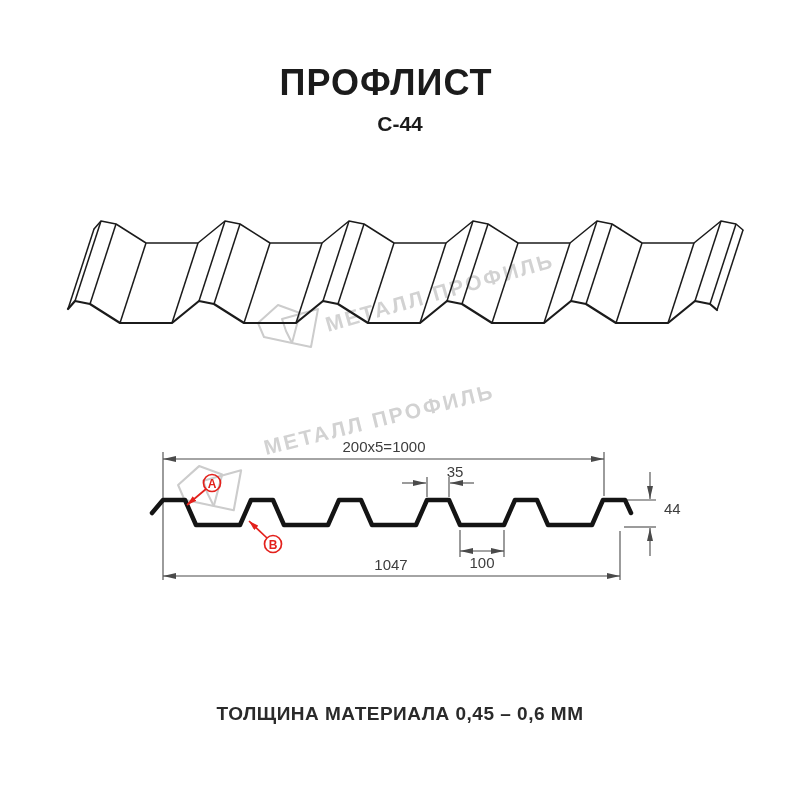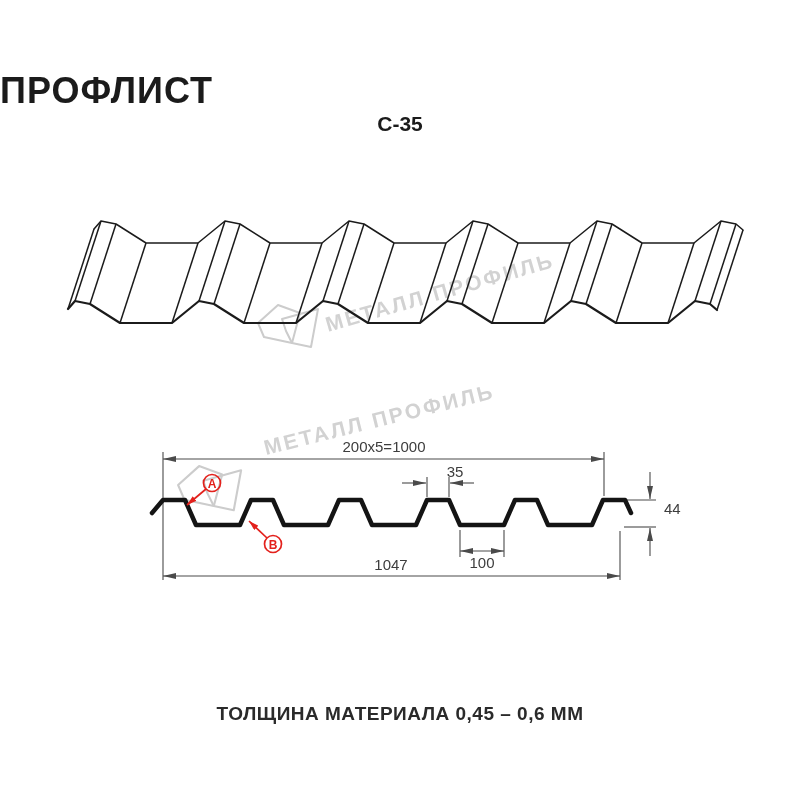--- a/index.html
+++ b/index.html
@@ -1,22 +1,22 @@
 <!DOCTYPE html>
 <html><head>
 <meta charset="utf-8">
 <style>
   html,body{margin:0;padding:0;background:#ffffff;}
   #stage{
     position:relative;width:800px;height:800px;background:#ffffff;overflow:hidden;
     font-family:"Liberation Sans", sans-serif;
   }
   .title{
-    position:absolute;left:0;top:62px;width:772px;
-    font-size:36px;font-weight:800;letter-spacing:1px;color:#1b1b1b;margin-top:8px;
+    position:absolute;left:0;top:62px;width:772px;text-align:center;
+    font-size:36px;font-weight:800;letter-spacing:1px;color:#1b1b1b;
   }
   .subtitle{
     position:absolute;left:0;top:112px;width:800px;text-align:center;
     font-size:21px;font-weight:700;color:#1b1b1b;
   }
   .footer-note{
     position:absolute;left:0;top:703px;width:800px;text-align:center;
     font-size:19px;font-weight:600;letter-spacing:0.5px;color:#2a2a2a;
   }
   svg{position:absolute;left:0;top:0;}
@@ -30,21 +30,21 @@
   .red-letter{fill:#e3211c;font-size:12px;font-weight:700;font-family:"Liberation Sans",sans-serif;}
   .wm-text{fill:#d2d2d2;font-size:21px;font-weight:700;letter-spacing:2.5px;font-family:"Liberation Sans",sans-serif;}
   .wm-logo{stroke:#cccccc;stroke-width:2;fill:none;stroke-linejoin:round;}
 </style>
 </head>
 <body>
 
 <div id="stage">
 
   <div class="title">ПРОФЛИСТ</div>
-  <div class="subtitle">С-35</div>
+  <div class="subtitle">С-44</div>
 
   <svg width="800" height="800" viewBox="0 0 800 800">
     <defs>
       <marker id="arr" viewBox="0 0 13 6" refX="13" refY="3" markerWidth="13" markerHeight="6" orient="auto-start-reverse" markerUnits="userSpaceOnUse">
         <path d="M0,0 L13,3 L0,6 Z" fill="#4a4a4a"></path>
       </marker>
       <marker id="arr-red" viewBox="0 0 10 6" refX="10" refY="3" markerWidth="10" markerHeight="6" orient="auto" markerUnits="userSpaceOnUse">
         <path d="M0,0 L10,3 L0,6 Z" fill="#e3211c"></path>
       </marker>
       <g id="wm-logo-shape">

